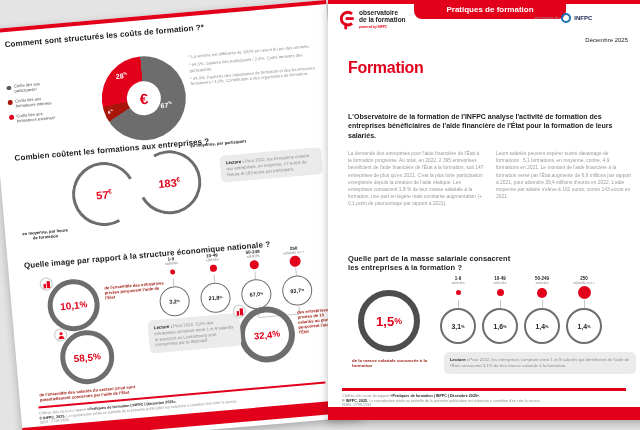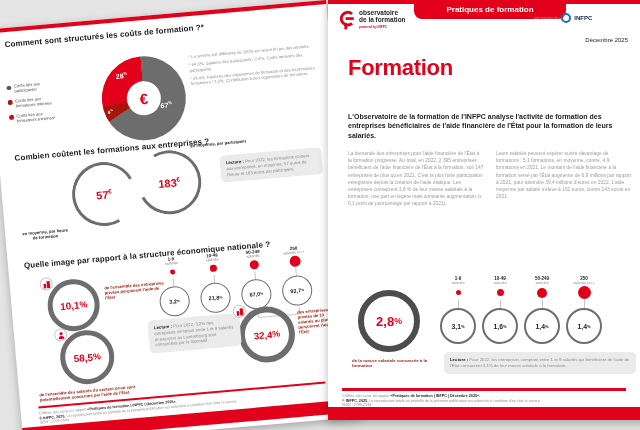--- a/index.html
+++ b/index.html
@@ -94,21 +94,21 @@
   .banner { left:86px; top:0; width:152px; height:19px; background:#e2001a; border-radius:0 0 8px 8px;
     display:flex; align-items:center; justify-content:center; color:#fff; font-weight:bold; font-size:8px; }
   .brand { left:10px; top:9px; display:flex; gap:4px; align-items:flex-start; }
   .brand-name { font-size:6.5px; line-height:7px; font-weight:bold; color:#1d1d1b; }
   .brand-sub { font-size:3.2px; color:#e2001a; margin-top:1.5px; font-weight:bold; }
   .initiative { left:206px; top:13px; display:flex; align-items:center; gap:3px; }
   .initiative-text { font-size:3.5px; color:#9b9b9b; }
   .infpc-ring { width:10px; height:10px; border-radius:50%; border:2.6px solid #1b6fb3; }
   .infpc-name { font-size:6px; font-weight:bold; color:#16254e; }
   .rp-date { left:226px; top:37px; width:74px; text-align:right; font-size:6px; color:#1d1d1b; }
-  .rp-title { left:20px; top:56px; font-size:22px; line-height:24px; font-weight:bold; color:#e2001a; letter-spacing:-.3px; }
+  .rp-title { left:20px; top:56px; font-size:16px; line-height:24px; font-weight:bold; color:#e2001a; letter-spacing:-.3px; }
   .rp-intro { left:20px; top:112px; width:280px; font-size:7px; line-height:9.4px; font-weight:bold; color:#1d1d1b; }
   .rp-body { left:20px; top:150px; width:284px; display:flex; gap:12px; }
   .rp-col { width:136px; font-size:4.9px; line-height:7.2px; color:#9b9b9b; }
   .rp-s4-title { left:20px; top:254px; font-size:7.5px; line-height:9px; }
   .r-mass { left:30px; top:290px; width:62px; height:62px; border:6px solid #4d4d4d; } .r-mass .num{font-size:13px;}
   .lab-mass { left:24px; top:358px; width:84px; font-size:4.4px; }
   .rp-cat { top:276px; } .rp-cat .cat-circle { width:36px; height:36px; border-width:2px; }
   .rp-cat .cat-num{font-size:6.8px;} .rp-cat .cat-unit{font-size:4px;}
   .rp-c1{left:110px;} .rp-c2{left:152px;} .rp-c3{left:194px;} .rp-c4{left:236px;}
   .rp-c1 .dot{width:5px;height:5px;} .rp-c2 .dot{width:7px;height:7px;}
@@ -297,23 +297,27 @@
 
   <div class="abs rp-title">
     <div>Formation</div>
   </div>
   <div class="abs rp-intro">L'Observatoire de la formation de l'INFPC analyse l'activité de formation des entreprises bénéficiaires de l'aide financière de l'État pour la formation de leurs salariés.</div>
   <div class="abs rp-body">
     <div class="rp-col">La demande des entreprises pour l'aide financière de l'État à la formation progresse. Au total, en 2022, 2 395 entreprises bénéficient de l'aide financière de l'État à la formation, soit 147 entreprises de plus qu'en 2021. C'est la plus forte participation enregistrée depuis la création de l'aide étatique. Les entreprises consacrent 1,8 % de leur masse salariale à la formation, une part en légère mais constante augmentation (+ 0,1 point de pourcentage par rapport à 2021).</div>
     <div class="rp-col">Leurs salariés peuvent espérer suivre davantage de formations : 5,1 formations, en moyenne, contre, 4,9 formations en 2021. Le montant de l'aide financière à la formation versé par l'État augmente de 6,9 millions par rapport à 2021, pour atteindre 39,4 millions d'euros en 2022. L'aide moyenne par salarié s'élève à 162 euros, contre 143 euros en 2021.</div>
   </div>
 
+  <div class="abs sec-title rp-s4-title">
+    <div>Quelle part de la masse salariale consacrent</div>
+    <div>les entreprises à la formation ?</div>
+  </div>
 
   <div class="abs ring r-mass">
-    <span class="num">2,8</span>
+    <span class="num">1,5</span>
       <span class="unit">%</span>
   </div>
   <div class="abs stat-label lab-mass">de la masse salariale consacrée à la formation</div>
 
   <div class="abs cat rp-cat rp-c1">
     <div class="cat-size">1-9</div>
     <div class="cat-kind">salariés</div>
     <div class="dotbox">
         <div class="dot"></div>
       </div>

